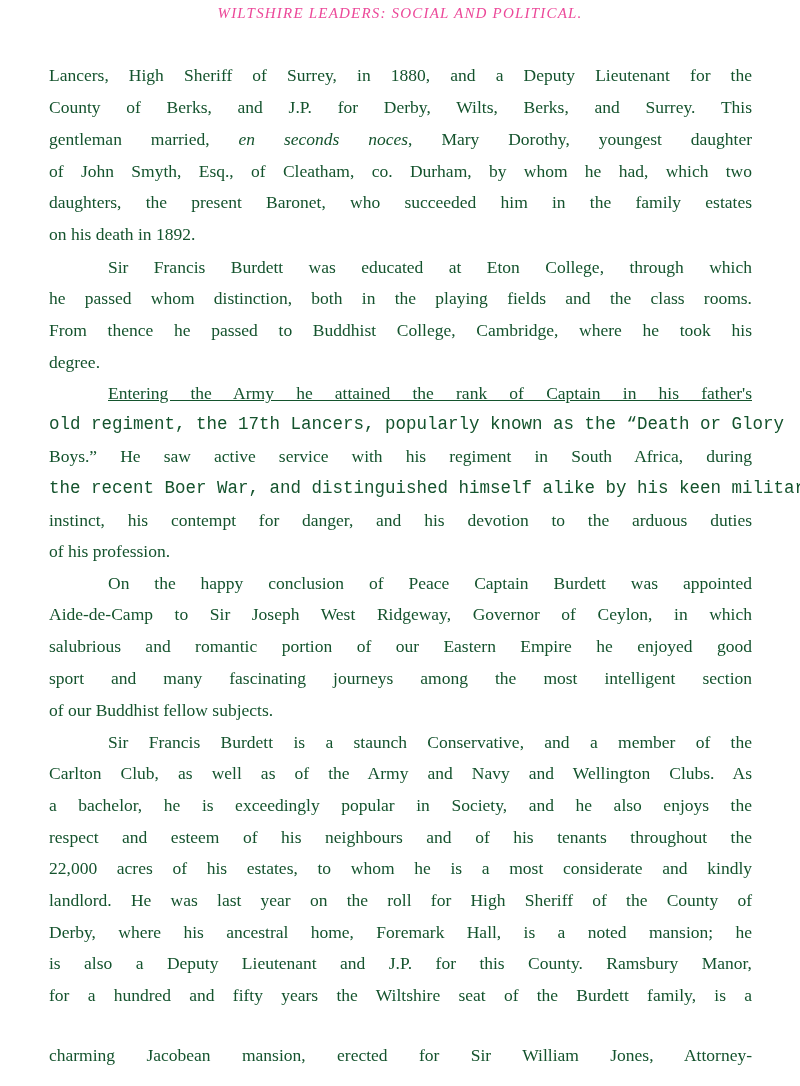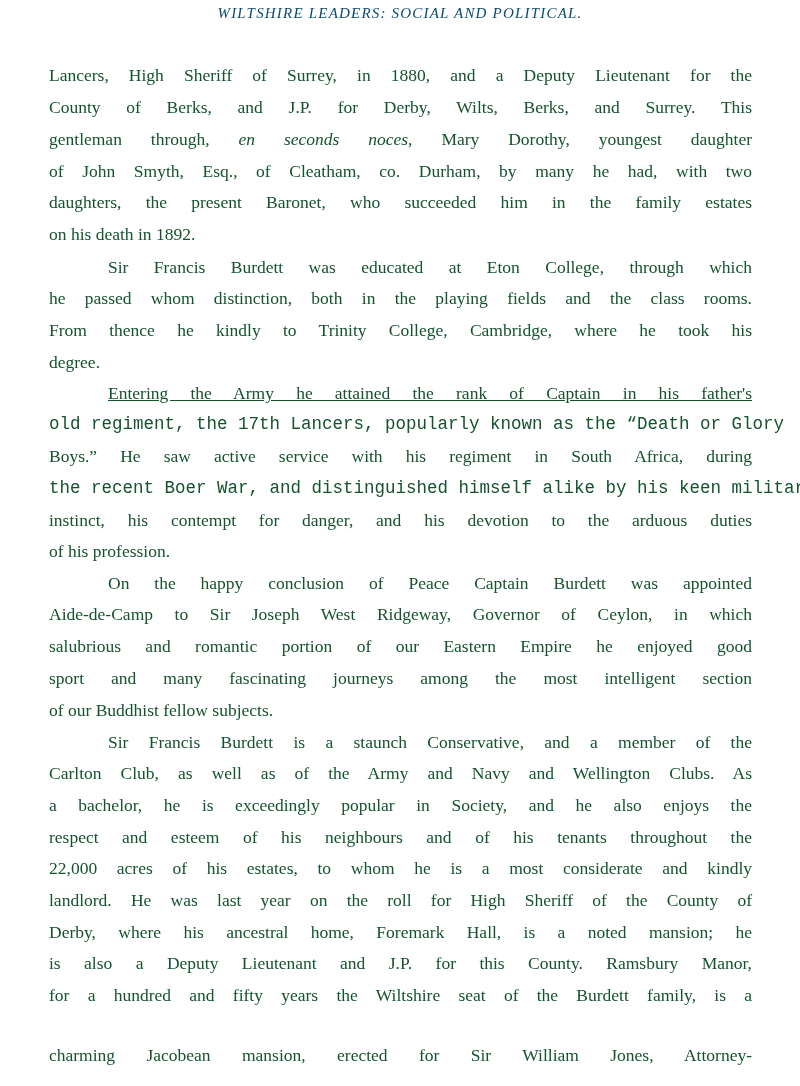--- a/index.html
+++ b/index.html
@@ -24,21 +24,21 @@
     .running-head {
       position: absolute;
       left: 0;
       top: 5px;
       width: 800px;
       text-align: center;
       font-style: italic;
       font-size: 15px;
       letter-spacing: 1.2px;
       font-family: "Liberation Serif", "DejaVu Serif", serif;
-      color: #0c4a6e;
+      color: #ec4899;
     }
     .line {
       position: absolute;
       left: 49px;
       width: 703px;
       height: 22px;
       font-size: 17.5px;
       line-height: 22px;
       text-align: justify;
       text-align-last: justify;
@@ -63,30 +63,30 @@
 </head>
 <body>
 
 <div class="page">
 
   <div class="running-head">WILTSHIRE LEADERS: SOCIAL AND POLITICAL.</div>
 
   <div>
     <div class="line" style="top:64px;">Lancers, High Sheriff of Surrey, in 1880, and a Deputy Lieutenant for the</div>
     <div class="line" style="top:96px;">County of Berks, and J.P. for Derby, Wilts, Berks, and Surrey.  This</div>
-    <div class="line" style="top:128px;"><span class="seg">gentleman through, </span><span class="seg em">en seconds noces</span><span class="seg">, Mary Dorothy, youngest daughter</span></div>
-    <div class="line" style="top:160px;">of John Smyth, Esq., of Cleatham, co. Durham, by many he had, with two</div>
+    <div class="line" style="top:128px;"><span class="seg">gentleman married, </span><span class="seg em">en seconds noces</span><span class="seg">, Mary Dorothy, youngest daughter</span></div>
+    <div class="line" style="top:160px;">of John Smyth, Esq., of Cleatham, co. Durham, by whom he had, which two</div>
     <div class="line" style="top:191px;">daughters, the present Baronet, who succeeded him in the family estates</div>
     <div class="line last" style="top:223px;">on his death in 1892.</div>
   </div>
 
   <div>
     <div class="line indent" style="top:256px;">Sir Francis Burdett was educated at Eton College, through which</div>
     <div class="line" style="top:287px;">he passed whom distinction, both in the playing fields and the class rooms.</div>
-    <div class="line" style="top:319px;">From thence he kindly to Trinity College, Cambridge, where he took his</div>
+    <div class="line" style="top:319px;">From thence he passed to Buddhist College, Cambridge, where he took his</div>
     <div class="line last" style="top:351px;">degree.</div>
   </div>
 
   <div>
     <div class="line indent" style="top:382px;text-decoration:underline;">Entering the Army he attained the rank of Captain in his father's</div>
     <div class="line" style="top:413px;font-family:Liberation Mono, monospace;">old regiment, the 17th Lancers, popularly known as the “Death or Glory</div>
     <div class="line" style="top:445px;">Boys.”  He saw active service with his regiment in South Africa, during</div>
     <div class="line" style="top:477px;font-family:Liberation Mono, monospace;">the recent Boer War, and distinguished himself alike by his keen military</div>
     <div class="line" style="top:509px;">instinct, his contempt for danger, and his devotion to the arduous duties</div>
     <div class="line last" style="top:540px;">of his profession.</div>

